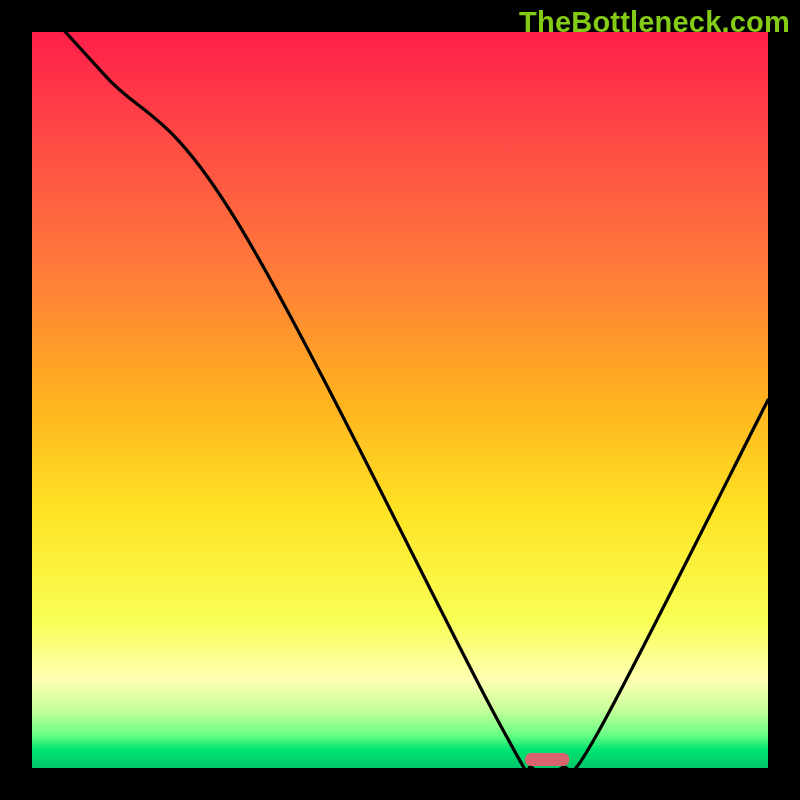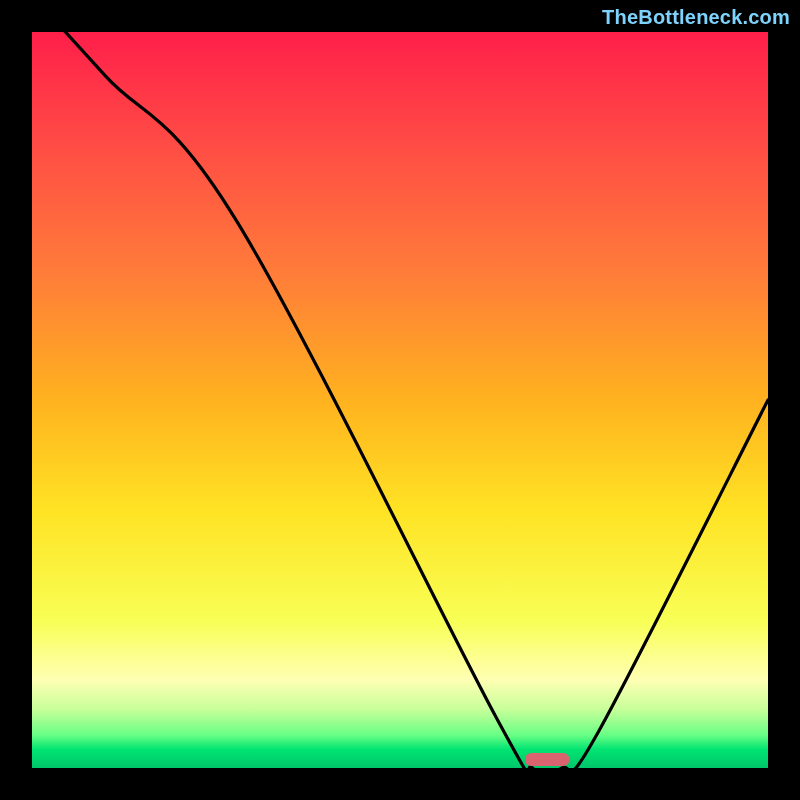--- a/index.html
+++ b/index.html
@@ -24,23 +24,23 @@
     top: 32px;
     width: 736px;
     height: 736px;
     overflow: hidden;
   }
   .watermark {
     position: absolute;
     top: 6px;
     right: 10px;
     font-family: Arial, Helvetica, sans-serif;
-    font-size: 20px;
+    font-size: 29px;
     font-weight: 600;
-    color: #7dd3fc;
+    color: #84cc16;
     letter-spacing: 0.2px;
   }
 </style>
 </head>
 <body>
 
 <div class="frame">
   <div class="plot">
     <svg width="736" height="736" viewBox="0 0 736 736" preserveAspectRatio="none">
       <defs>

